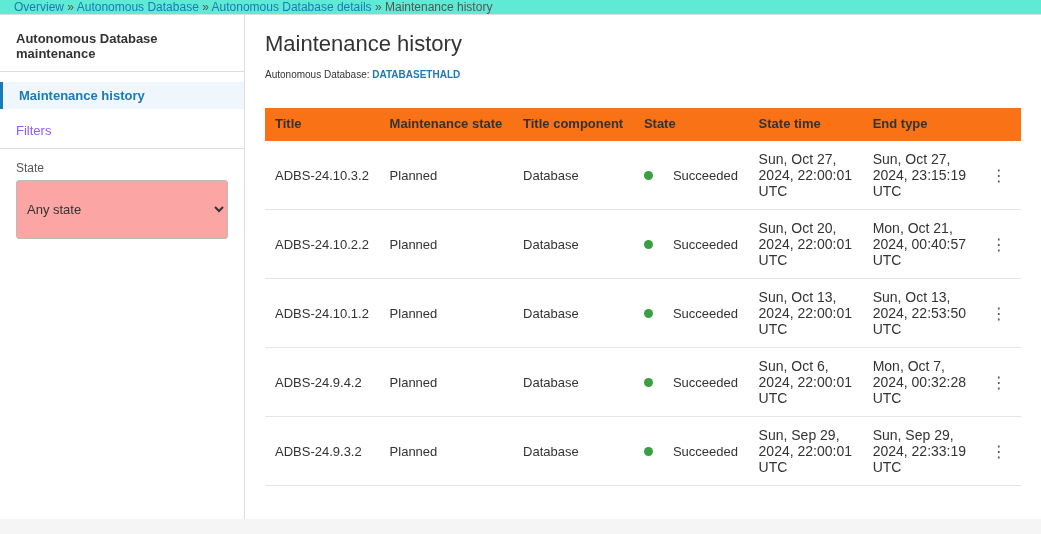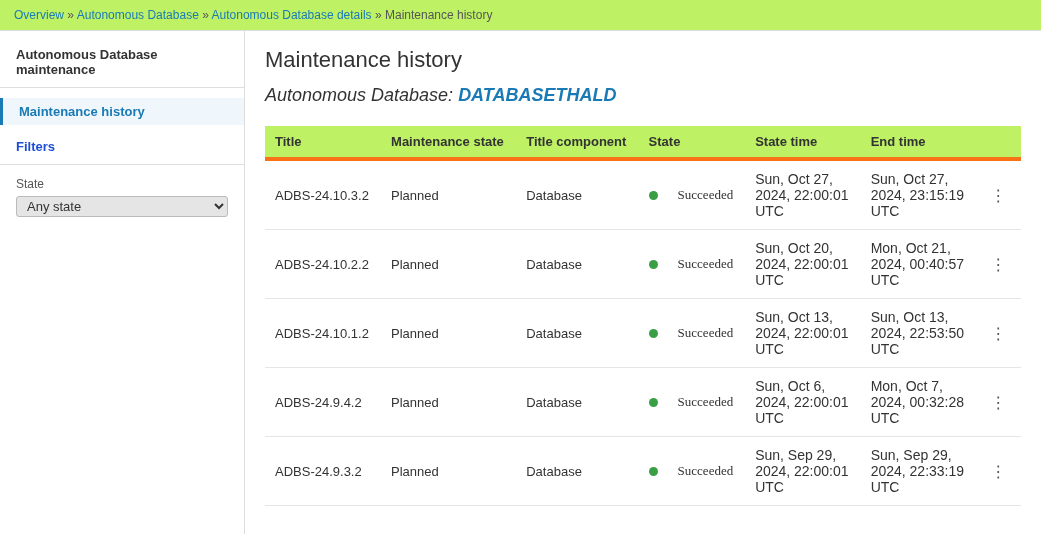--- a/index.html
+++ b/index.html
@@ -4,22 +4,22 @@
   <style>
     * { box-sizing: border-box; margin: 0; padding: 0; }
     body {
       font-family: Arial, sans-serif;
       font-size: 13px;
       background: #f5f5f5;
       color: #333;
     }
     
     .breadcrumb {
-      background: #bef264;
-      padding: 8px 14px;
+      background: #5eead4;
+      padding: 0 14px;
       font-size: 12px;
       border-bottom: 1px solid #ddd;
     }
     .breadcrumb a {
       color: #1a7ab5;
       text-decoration: none;
     }
     .breadcrumb span { color: #555; }
 
     
@@ -54,78 +54,77 @@
       color: #1a7ab5;
       font-weight: bold;
       border-left: 3px solid #1a7ab5;
       background: #f0f7fc;
     }
     .sidebar-filters {
       padding: 14px 16px 0 16px;
     }
     .sidebar-filters-title {
       font-size: 13px;
-      font-weight: bold;
-      color: #1d4ed8;
+      font-weight: normal;
+      color: #8b5cf6;
       margin-bottom: 10px;
     }
     .sidebar-divider2 {
       border: none;
       border-top: 1px solid #ddd;
       margin: 0 -16px 12px -16px;
     }
     .filter-label {
       font-size: 12px;
       color: #555;
       margin-bottom: 5px;
     }
     .filter-select {
       width: 100%;
-      padding: 1px 6px;
+      padding: 20px 6px;
       font-size: 13px;
       border: 1px solid #bbb;
       border-radius: 3px;
-      background: #e5e5e5;
+      background: #fca5a5;
       color: #333;
       appearance: auto;
     }
 
     
     .main {
       flex: 1;
       padding: 16px 20px;
       background: #fff;
     }
     .page-title {
       font-size: 22px;
       font-weight: normal;
       color: #333;
       margin-bottom: 12px;
     }
     .db-subtitle {
-      font-size: 18px;
-      color: #333;
-      margin-bottom: 20px;
-      font-style: italic;
+      font-size: 10px;
+      color: #333;
+      margin-bottom: 28px;
     }
     .db-subtitle a {
       color: #1a7ab5;
       text-decoration: none;
       font-weight: bold;
     }
 
     
     table {
       width: 100%;
       border-collapse: collapse;
       font-size: 13px;
     }
     thead tr {
-      background: #bef264;
-      border-bottom: 4px solid #f97316;
+      background: #f97316;
+      border-bottom: 2px solid #f97316;
     }
     thead th {
       text-align: left;
       padding: 8px 10px;
       font-weight: bold;
       color: #333;
       white-space: nowrap;
     }
     tbody tr {
       border-bottom: 1px solid #e5e5e5;
@@ -133,21 +132,20 @@
     tbody td {
       padding: 10px 10px;
       vertical-align: middle;
       color: #333;
     }
     .state-cell {
       display: flex;
       align-items: center;
       gap: 20px;
       white-space: nowrap;
-      font-family: Liberation Serif, serif;
     }
     .state-dot {
       width: 9px;
       height: 9px;
       border-radius: 50%;
       background: #3a9e44;
       display: inline-block;
       flex-shrink: 0;
     }
     .time-cell {
@@ -208,21 +206,21 @@
     </div>
 
     <table>
       <thead>
         <tr>
           <th>Title</th>
           <th>Maintenance state</th>
           <th>Title component</th>
           <th>State</th>
           <th>State time</th>
-          <th>End time</th>
+          <th>End type</th>
           <th></th>
         </tr>
       </thead>
       <tbody id="table-body">
       <tr>
     <td>ADBS-24.10.3.2</td>
     <td>Planned</td>
     <td>Database</td>
     <td>
       <div class="state-cell">

